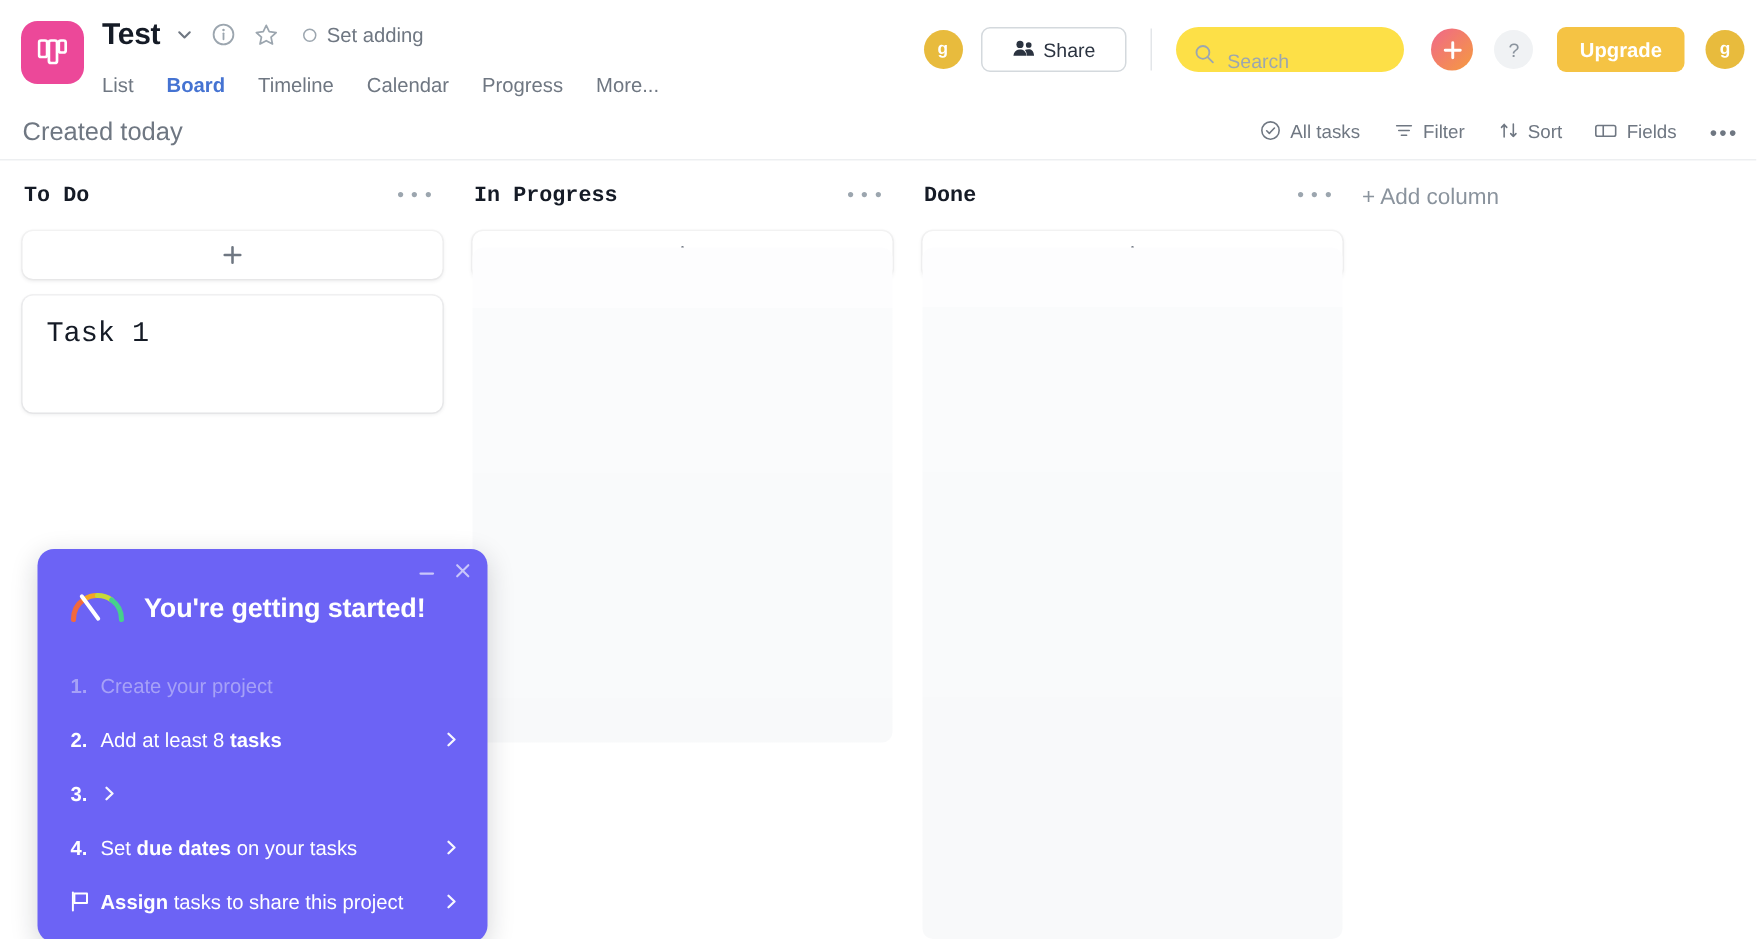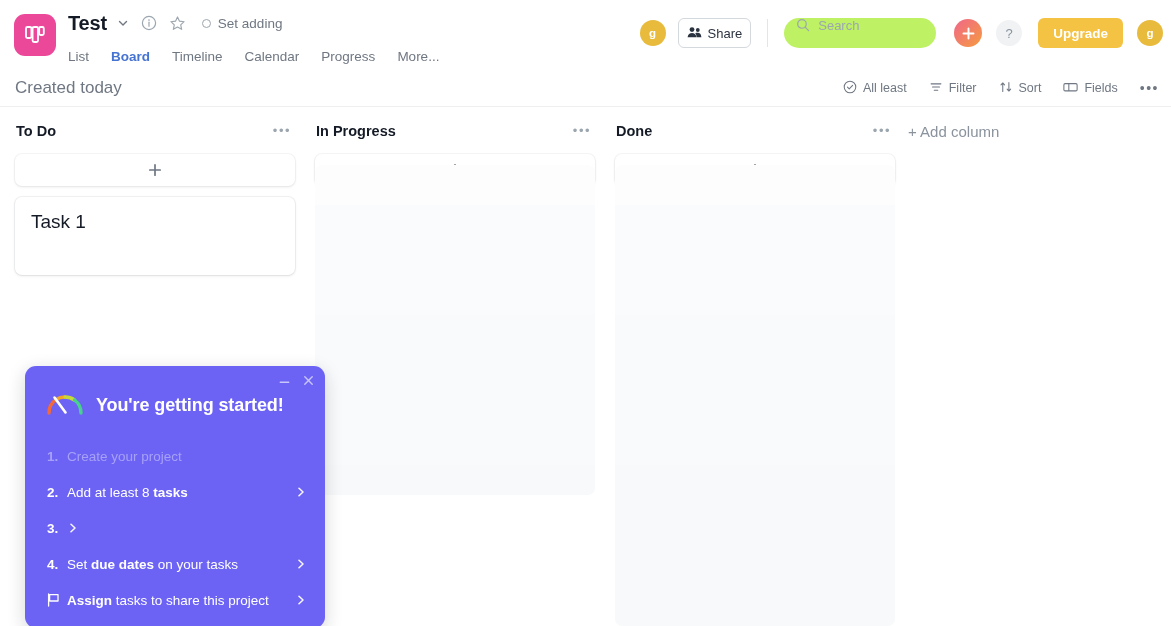--- a/index.html
+++ b/index.html
@@ -56,29 +56,29 @@
     position: absolute; right: 8px; top: 18px;
     display: flex; align-items: center; gap: 0;
   }
   .avatar {
     width: 26px; height: 26px; border-radius: 50%;
     background: #e8bb3d; color: #ffffff; font-size: 11.5px; font-weight: bold;
     display: flex; align-items: center; justify-content: center;
   }
   .avatar.gold2 { background: #e8bb3d; }
   .share-btn {
-    margin-left: 12px; height: 30px; padding: 0 8px;
+    margin-left: 12px; height: 30px; padding: 0 20px;
     border: 1px solid #d4d9dd; border-radius: 6px; background: #fff;
     display: flex; align-items: center; gap: 6px;
     font-size: 13px; color: #2b3340; cursor: pointer;
   }
   .vdiv { width: 1px; height: 28px; background: #e3e6e9; margin: 0 16px; }
   .search-box {
-    width: 152px; height: 30px; border-radius: 16px; background: #bef264;
-    display: flex; align-items: flex-start; padding: 0 12px; gap: 8px;
+    width: 152px; height: 30px; border-radius: 16px; background: #fde047;
+    display: flex; align-items: flex-end; padding: 0 12px; gap: 8px;
     cursor: text;
   }
   .search-box input {
     border: none; outline: none; background: transparent;
     font-size: 13px; color: #6f7782; width: 100%;
     font-family: "Liberation Sans", sans-serif;
   }
   .search-box input::placeholder { color: #9ca6af; }
   .plus-btn {
     margin-left: 18px; width: 28px; height: 28px; border-radius: 50%;
@@ -113,21 +113,21 @@
     display: flex; align-items: center; gap: 6px;
     font-size: 12.5px; color: #6f7782; cursor: pointer; white-space: nowrap;
   }
   .dots-h { letter-spacing: 1.5px; font-size: 14px; color: #6f7782; line-height: 10px; }
 
   
   .board {
     position: absolute; left: 0; top: 108px; width: 1171px; height: 518px;
     background: #ffffff; overflow: hidden;
   }
-  .col { position: absolute; top: 0; width: 280px; }
+  .col { position: absolute; top: 0; width: 280px; font-family: Liberation Mono, monospace; }
   .col-head {
     height: 46px; display: flex; align-items: center; justify-content: space-between;
     padding: 0 4px 0 1px;
   }
   .col-title { font-size: 14.5px; font-weight: bold; color: #151b26; }
   .col-dots { color: #9ca6af; letter-spacing: 1.5px; font-size: 13px; cursor: pointer; line-height: 8px; }
   .add-card {
     height: 32px; background: #ffffff; border-radius: 7px;
     box-shadow: 0 0 0 1px rgba(20,27,38,0.035), 0 1px 3px rgba(20,27,38,0.09);
     display: flex; align-items: center; justify-content: center;
@@ -284,21 +284,21 @@
     <div class="created-today">Created today</div>
 
     <div class="subbar-right">
       <div class="sub-item">
         <span>
           <svg width="14" height="14" viewBox="0 0 16 16">
               <circle cx="8" cy="8" r="6.6" fill="none" stroke="#6f7782" stroke-width="1.2"></circle>
               <path d="M5.1 8.2 L7.1 10.2 L11 6.1" fill="none" stroke="#6f7782" stroke-width="1.2" stroke-linecap="round" stroke-linejoin="round"></path>
             </svg>
         </span>
-        <span>All least</span>
+        <span>All tasks</span>
       </div>
 
       <div class="sub-item">
         <span>
           <svg width="14" height="14" viewBox="0 0 16 16">
               <path d="M2.4 4.4 H13.6 M4 8 H12 M6 11.6 H10" stroke="#6f7782" stroke-width="1.2" stroke-linecap="round"></path>
             </svg>
         </span>
         <span>Filter</span>
       </div>

